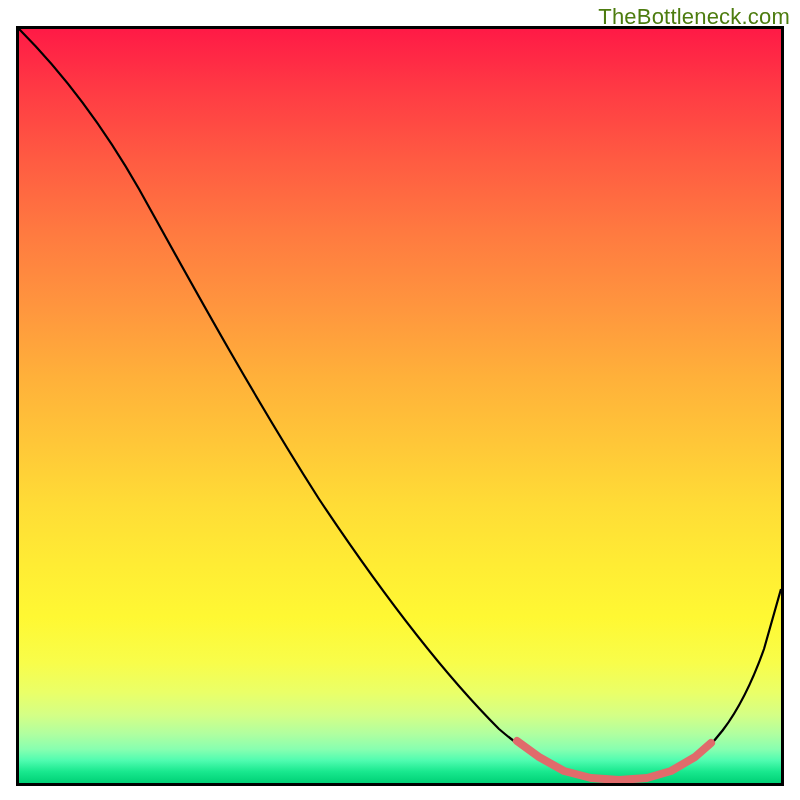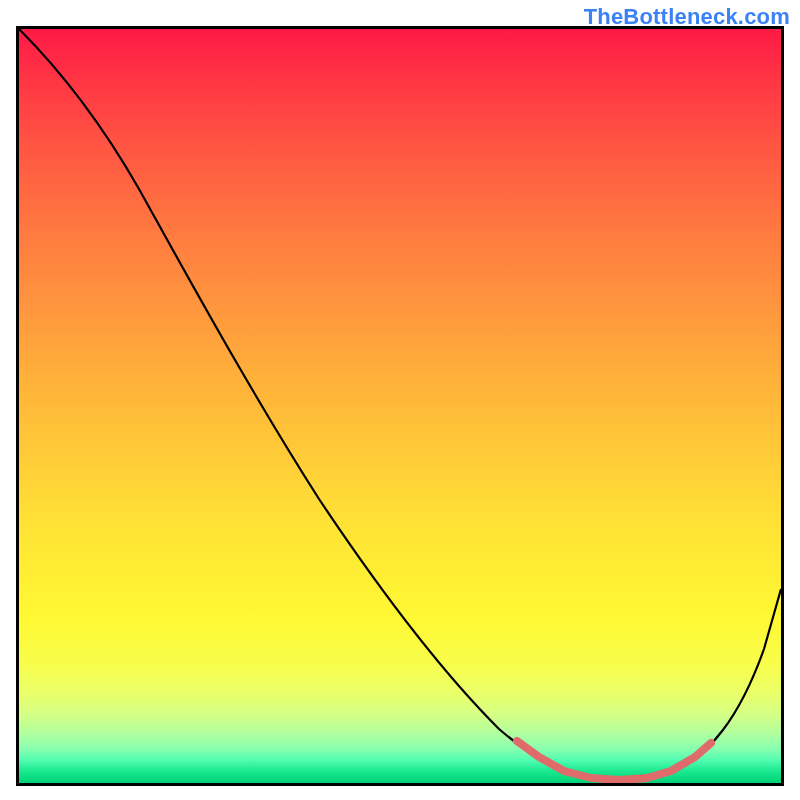--- a/index.html
+++ b/index.html
@@ -8,22 +8,22 @@
     position: relative;
     width: 800px;
     height: 800px;
   }
   .watermark {
     position: absolute;
     top: 4px;
     right: 10px;
     font-family: Arial, Helvetica, sans-serif;
     font-size: 22px;
-    font-weight: bold;
-    color: #3b82f6;
+    font-weight: normal;
+    color: #4d7c0f;
     letter-spacing: 0.2px;
   }
   .plot {
     position: absolute;
     left: 16px;
     top: 26px;
     width: 768px;
     height: 760px;
     border: 3px solid #000;
     overflow: hidden;

